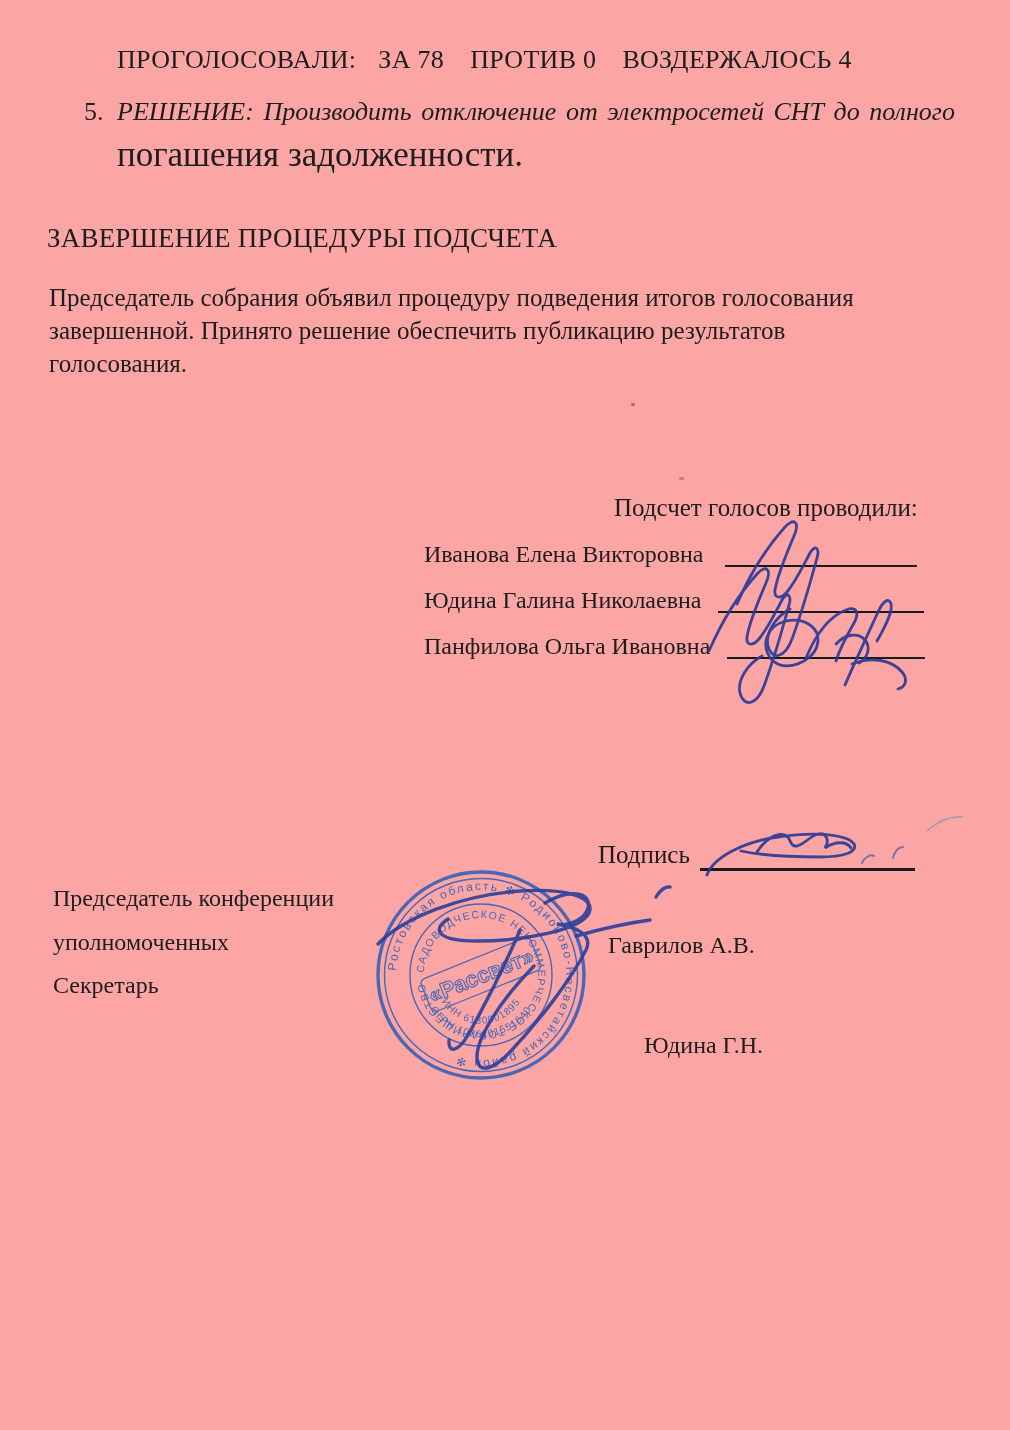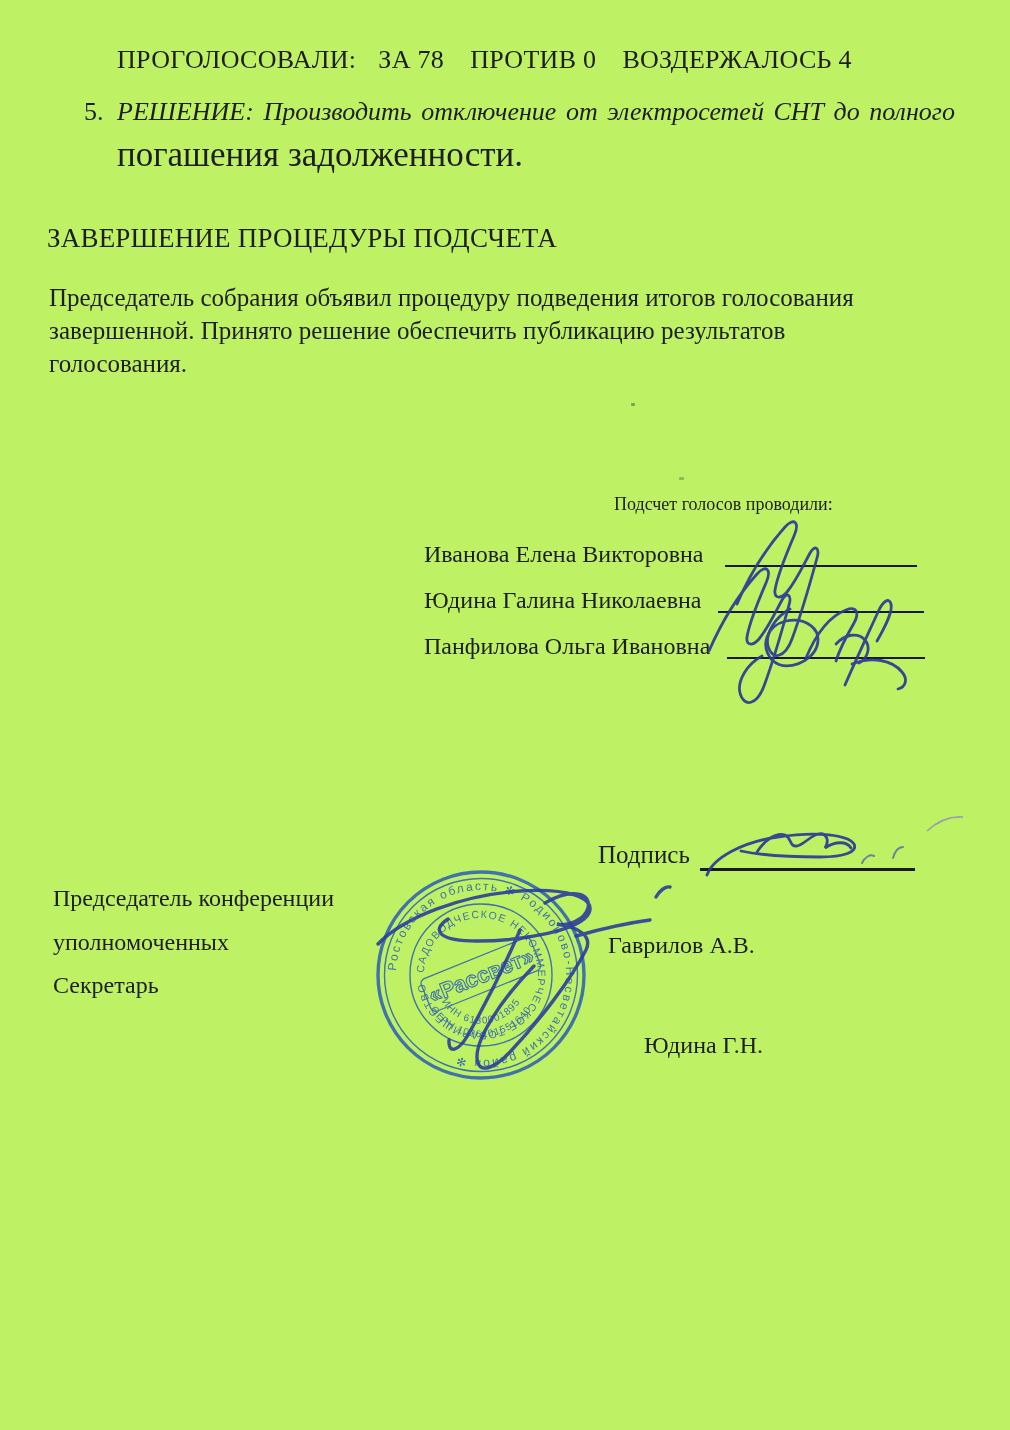--- a/index.html
+++ b/index.html
@@ -1,29 +1,29 @@
 <!DOCTYPE html>
 <html lang="ru"><head>
 <meta charset="utf-8">
 <style>
   html,body{margin:0;padding:0;background:#ffffff;}
   .page{
-    position:relative;width:1010px;height:1430px;background:#bef264;
+    position:relative;width:1010px;height:1430px;background:#fca5a5;
     font-family:"Liberation Serif","DejaVu Serif",serif;color:#1d1d1d;overflow:hidden;
   }
   .abs{position:absolute;}
   .vote-line{left:117px;top:45px;font-size:26px;letter-spacing:.3px;display:flex;white-space:nowrap;}
   .vote-line .lab{margin-right:22px;}
   .vote-line .v{margin-right:26px;}
   .decision-number{left:84px;top:97px;font-size:26px;}
   .decision-line1{left:117px;top:97px;width:838px;font-size:26px;text-align:justify;text-align-last:justify;white-space:normal;font-style:italic;}
   .decision-line2{left:117px;top:135px;font-size:35px;}
   .section-heading{left:47px;top:223px;font-size:27px;letter-spacing:.2px;}
   .para{left:49px;top:281px;font-size:25px;line-height:33px;}
-  .counting-heading{left:614px;top:494px;font-size:18px;}
+  .counting-heading{left:614px;top:494px;font-size:25px;}
   .count-name{font-size:24px;left:424px;}
   .rule{background:#1a1a1a;height:2px;}
   .sig-label{left:598px;top:841px;font-size:25px;}
   .off-left{left:53px;font-size:24px;}
   .off-right{left:608px;font-size:24px;}
   .speck{position:absolute;background:#555;opacity:.55;border-radius:1px;}
   svg{display:block;}
   .stamp-text{font-family:"Liberation Sans","DejaVu Sans",sans-serif;}
 </style>
 </head>

